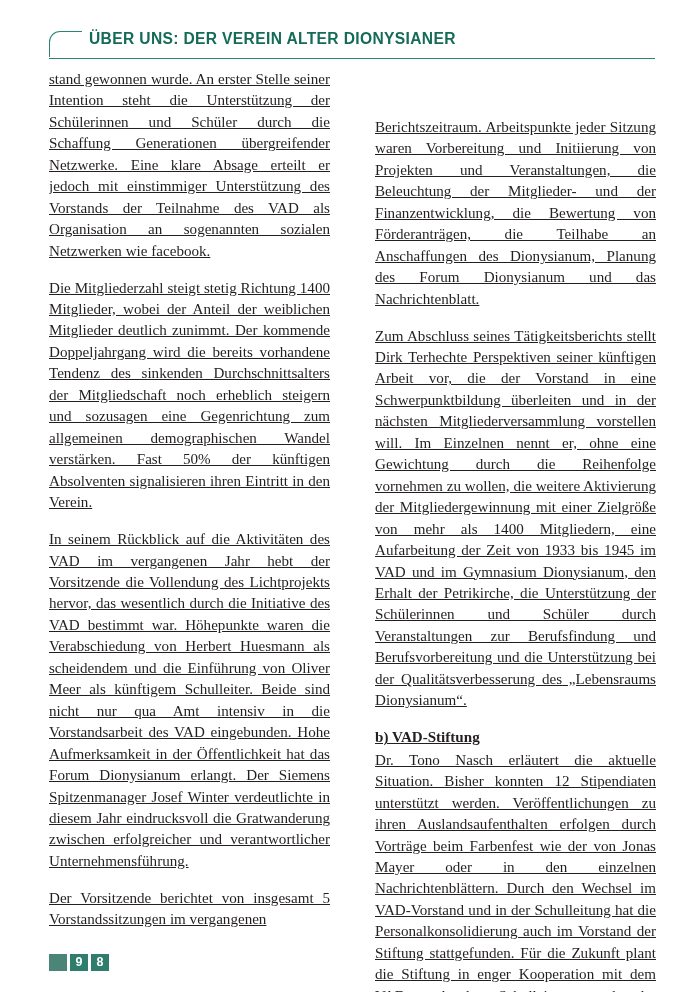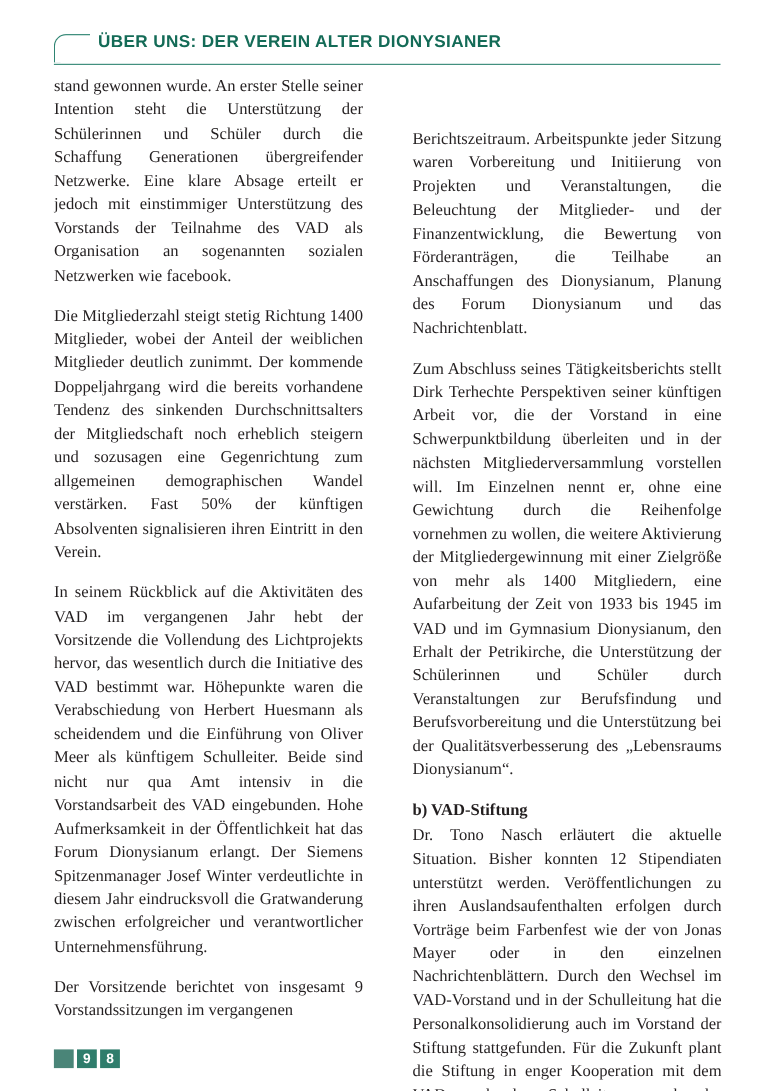--- a/index.html
+++ b/index.html
@@ -84,20 +84,21 @@
 
   .col p {
     margin: 0 0 15.5px 0;
     font-size: 15.1px;
     line-height: 21.45px;
     text-align: justify;
     text-justify: inter-word;
     hyphens: manual;
     -webkit-hyphens: manual;
     word-spacing: 0px;
+    text-decoration: underline;
   }
   .col p.last-open {
     margin-bottom: 0;
   }
   .subhead {
     margin: 0 0 0px 0 !important;
     font-weight: bold;
     font-size: 15.1px;
     line-height: 21.45px;
     text-align: center;
@@ -142,21 +143,21 @@
     <div class="header-title">ÜBER UNS: DER VEREIN ALTER DIONYSIANER</div>
     <div class="header-rule"></div>
   </div>
 
   <div class="columns">
 
     <div class="col col-left">
       <p>stand gewonnen wurde. An erster Stelle seiner Intention steht die Unterstützung der Schülerinnen und Schüler durch die Schaffung Generationen übergreifender Netzwerke. Eine klare Absage erteilt er jedoch mit einstimmiger Unterstützung des Vorstands der Teilnahme des VAD als Organisation an sogenannten sozialen Netzwerken wie facebook.</p>
       <p>Die Mitgliederzahl steigt stetig Richtung 1400 Mitglieder, wobei der Anteil der weiblichen Mitglieder deutlich zunimmt. Der kommende Doppeljahrgang wird die bereits vorhandene Tendenz des sinkenden Durchschnittsalters der Mitgliedschaft noch erheblich steigern und sozusagen eine Gegenrichtung zum allgemeinen demographischen Wandel verstärken. Fast 50% der künftigen Absolventen signalisieren ihren Eintritt in den Verein.</p>
       <p>In seinem Rückblick auf die Aktivitäten des VAD im vergangenen Jahr hebt der Vorsitzende die Vollendung des Lichtprojekts hervor, das wesentlich durch die Initiative des VAD bestimmt war. Höhepunkte waren die Verabschiedung von Herbert Huesmann als scheidendem und die Einführung von Oliver Meer als künftigem Schulleiter. Beide sind nicht nur qua Amt intensiv in die Vorstandsarbeit des VAD eingebunden. Hohe Aufmerksamkeit in der Öffentlichkeit hat das Forum Dionysianum erlangt. Der Siemens Spitzenmanager Josef Winter verdeutlichte in diesem Jahr eindrucksvoll die Gratwanderung zwischen erfolgreicher und verantwortlicher Unternehmensführung.</p>
-      <p class="last-open">Der Vorsitzende berichtet von insgesamt 9 Vorstandssitzungen im vergangenen</p>
+      <p class="last-open">Der Vorsitzende berichtet von insgesamt 5 Vorstandssitzungen im vergangenen</p>
     </div>
 
     <div class="col col-right">
       <p>Berichtszeitraum. Arbeitspunkte jeder Sitzung waren Vorbereitung und Initiierung von Projekten und Veranstaltungen, die Beleuchtung der Mitglieder- und der Finanzentwicklung, die Bewertung von Förderanträgen, die Teilhabe an Anschaffungen des Dionysianum, Planung des Forum Dionysianum und das Nachrichtenblatt.</p>
       <p>Zum Abschluss seines Tätigkeitsberichts stellt Dirk Terhechte Perspektiven seiner künftigen Arbeit vor, die der Vorstand in eine Schwerpunktbildung überleiten und in der nächsten Mitgliederversammlung vorstellen will. Im Einzelnen nennt er, ohne eine Gewichtung durch die Reihenfolge vornehmen zu wollen, die weitere Aktivierung der Mitgliedergewinnung mit einer Zielgröße von mehr als 1400 Mitgliedern, eine Aufarbeitung der Zeit von 1933 bis 1945 im VAD und im Gymnasium Dionysianum, den Erhalt der Petrikirche, die Unterstützung der Schülerinnen und Schüler durch Veranstaltungen zur Berufsfindung und Berufsvorbereitung und die Unterstützung bei der Qualitätsverbesserung des „Lebensraums Dionysianum“.</p>
       <p class="subhead">b) VAD-Stiftung</p>
       <p class="after-subhead last-open">Dr. Tono Nasch erläutert die aktuelle Situation. Bisher konnten 12 Stipendiaten unterstützt werden. Veröffentlichungen zu ihren Auslandsaufenthalten erfolgen durch Vorträge beim Farbenfest wie der von Jonas Mayer oder in den einzelnen Nachrichtenblättern. Durch den Wechsel im VAD-Vorstand und in der Schulleitung hat die Personalkonsolidierung auch im Vorstand der Stiftung stattgefunden. Für die Zukunft plant die Stiftung in enger Kooperation mit dem VAD und der Schulleitung nach der Aufstellung der Kardi-</p>
     </div>
 
   </div>

